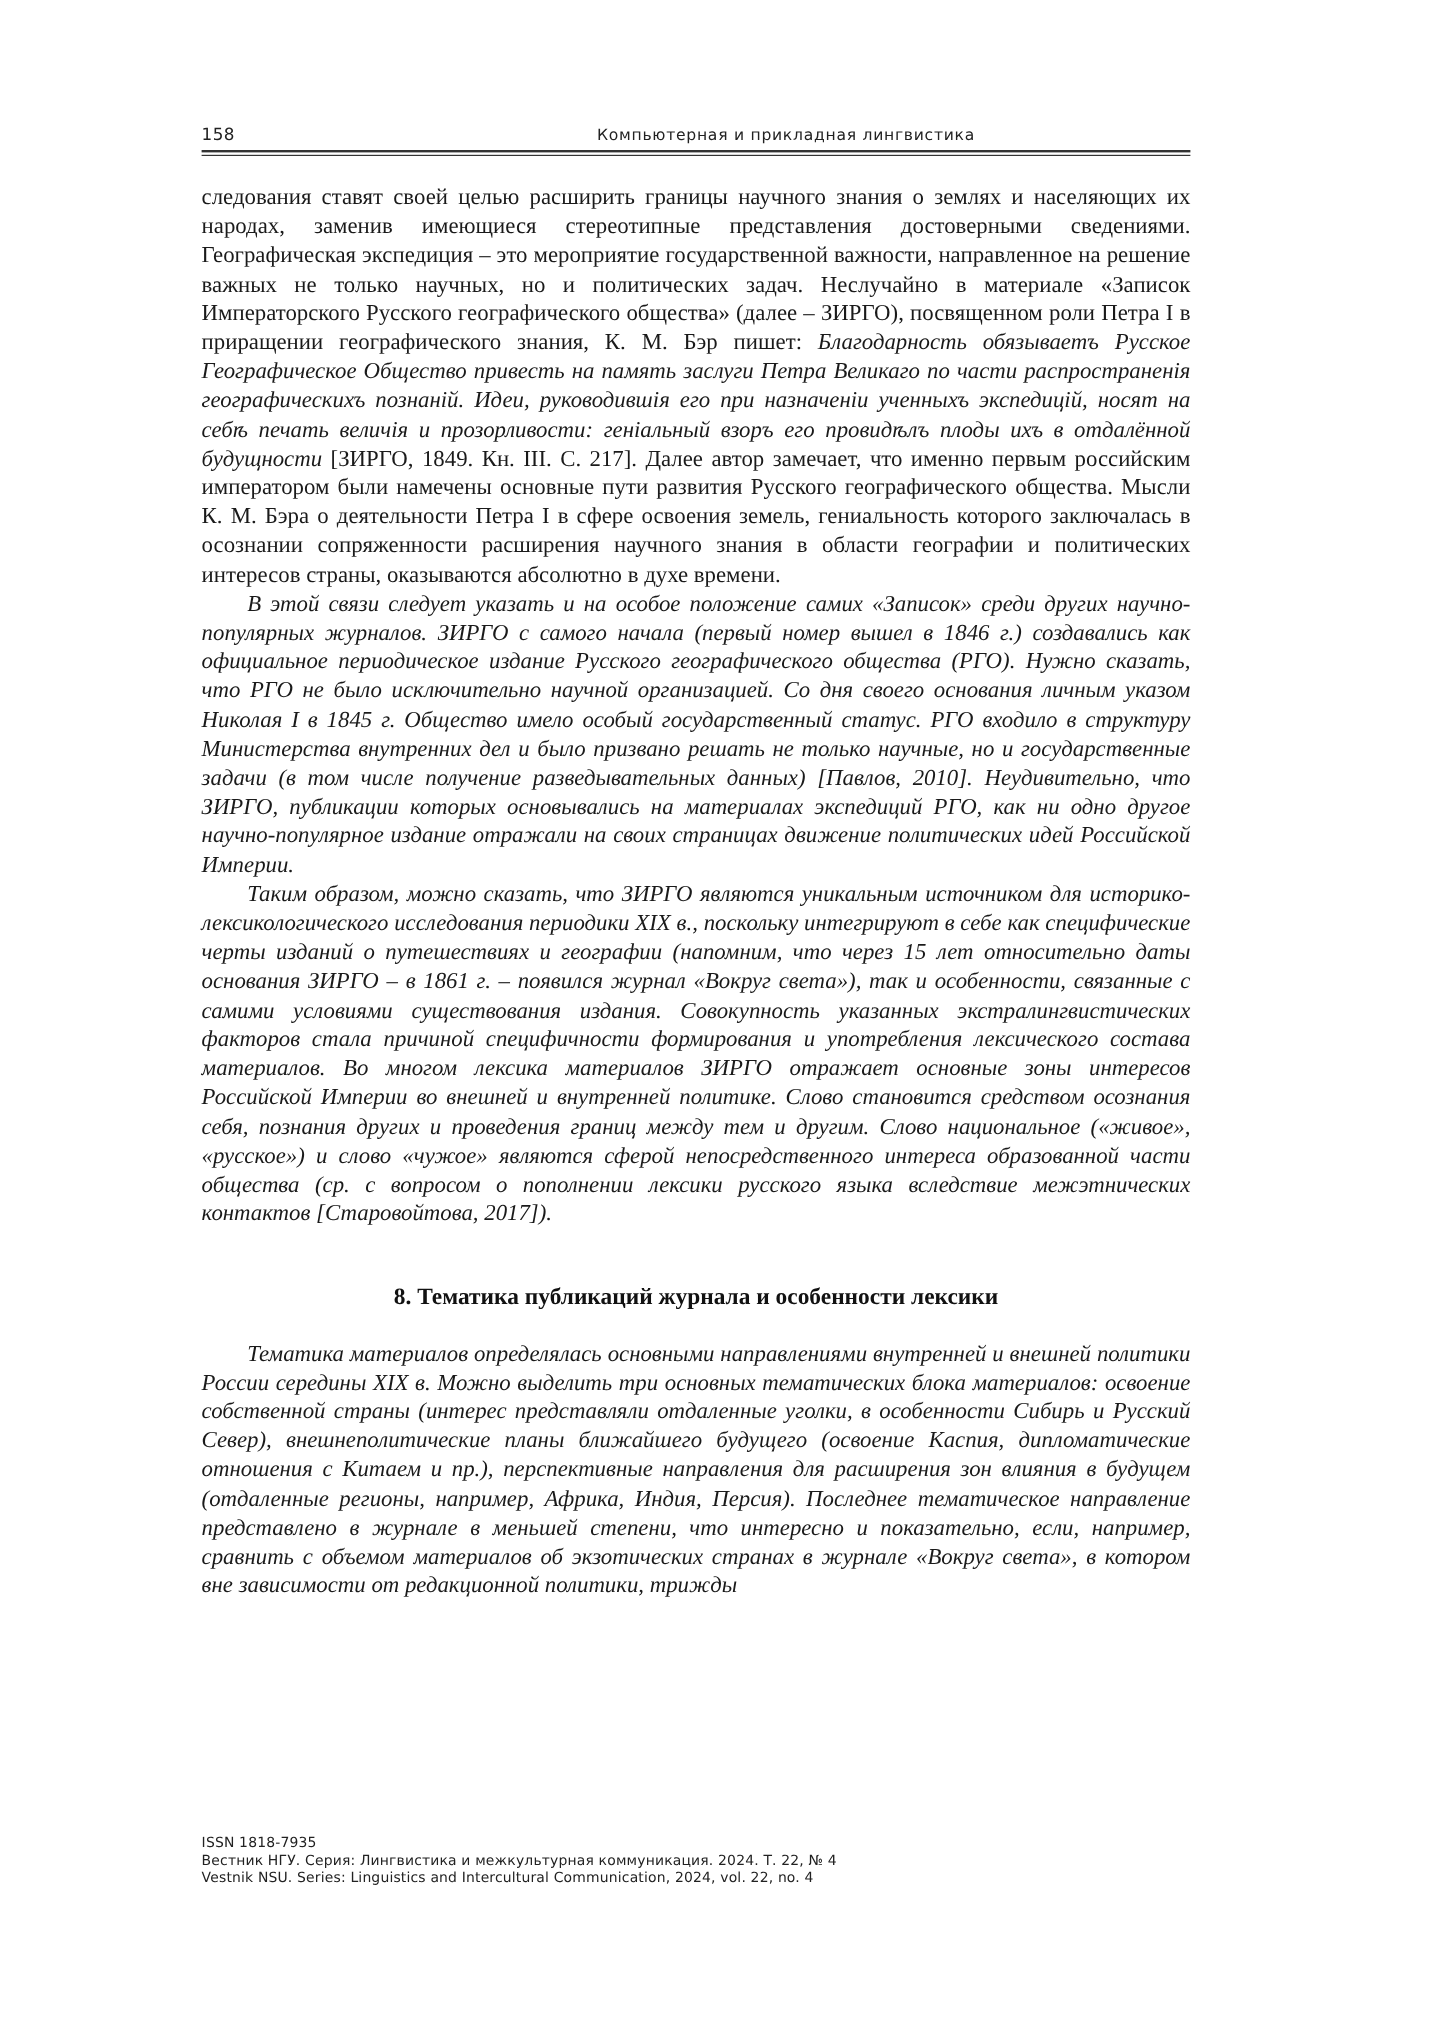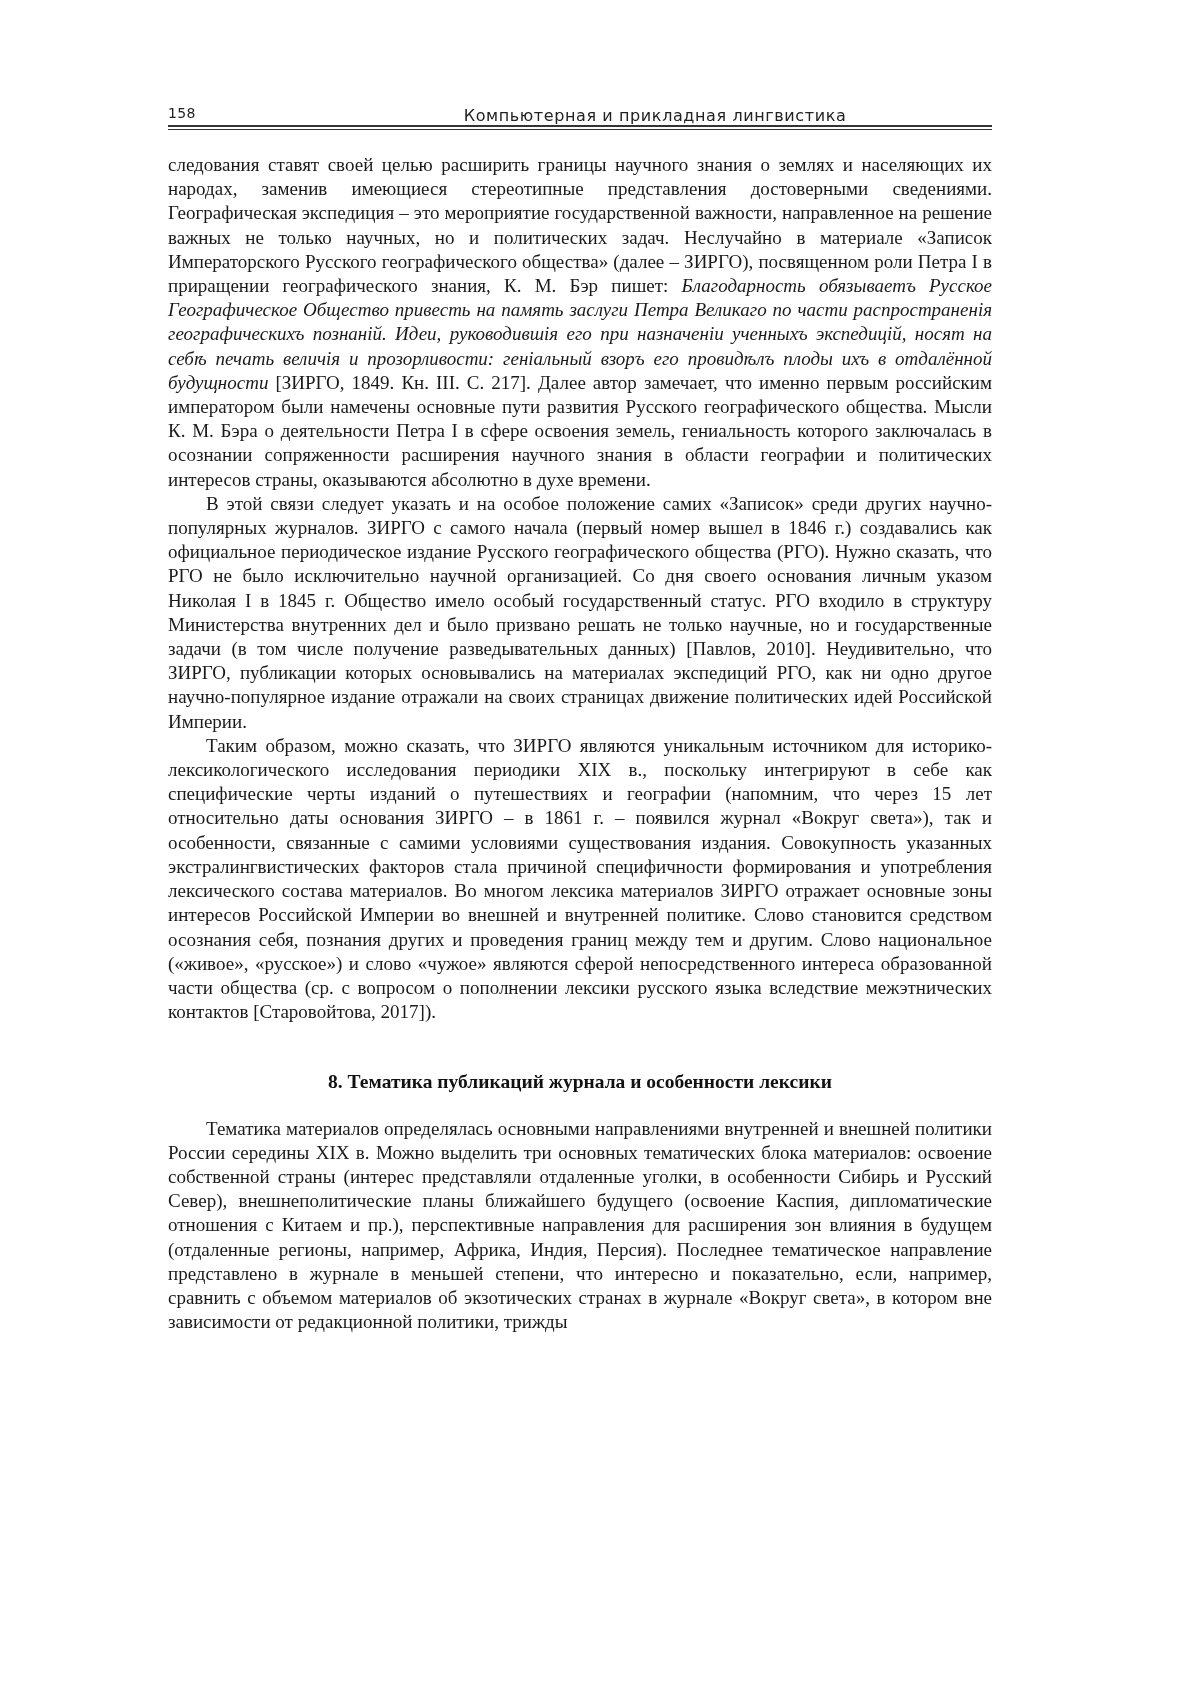--- a/index.html
+++ b/index.html
@@ -3,32 +3,32 @@
 <meta charset="utf-8">
 <style>
   html, body { margin: 0; padding: 0; background: #ffffff; }
   body { width: 1200px; height: 1697px; position: relative; overflow: hidden; }
   .page { position: absolute; left: 0; top: 0; width: 1200px; height: 1315px; background: #fff; }
   .header {
     position: absolute; left: 168px; top: 103px; width: 824px; height: 22px;
     font-family: "DejaVu Sans", sans-serif; font-size: 14px; color: #222;
   }
   .header .pageno { position: absolute; left: 0; top: 2px; letter-spacing: 0.3px; }
-  .header .running { position: absolute; left: 0; right: 0; top: 3px; text-align: center; font-size: 16px; letter-spacing: 0.6px; padding-left: 150px; }
+  .header .running { position: absolute; left: 0; right: 0; top: 3px; text-align: center; font-size: 13px; letter-spacing: 0.6px; padding-left: 150px; }
   .rule {
     position: absolute; left: 168px; top: 125px; width: 824px; height: 5px;
     border-top: 2px solid #333; border-bottom: 1px solid #333; box-sizing: border-box;
   }
   .body {
     position: absolute; left: 168px; top: 153px; width: 824px;
     font-family: "Liberation Serif", serif; font-size: 19px; line-height: 24.2px; color: #1a1a1a;
     text-align: justify; hyphens: manual;
   }
   .body p { margin: 0; }
-  .body p.indent { text-indent: 38px; }
+  .body p.indent { text-indent: 38px; font-style: italic; }
   .body em { font-style: italic; font-family: Liberation Serif, serif; }
   .section-title {
     font-family: "Liberation Serif", serif; font-weight: bold; font-size: 19.5px;
     text-align: center; margin: 46px 0 22px 0; color: #111;
   }
   .footer {
     position: absolute; left: 168px; top: 1528px; width: 560px;
     font-family: "DejaVu Sans", sans-serif; font-size: 11.6px; line-height: 14.5px; color: #222;
     letter-spacing: 0.15px;
   }
@@ -45,14 +45,19 @@
   <div class="rule"></div>
 
   <div class="body">
     <p><span>следования ставят своей целью расширить границы научного знания о землях и населяющих их народах, заменив имеющиеся стереотипные представления достоверными сведениями. Географическая экспедиция – это мероприятие государственной важности, направленное на решение важных не только научных, но и политических задач. Неслучайно в материале «Записок Императорского Русского географического общества» (далее – ЗИРГО), посвященном роли Петра I в приращении географического знания, К. М. Бэр пишет: </span><em>Благодарность обязываетъ Русское Географическое Общество привесть на память заслуги Петра Великаго по части распространенія географическихъ познаній. Идеи, руководившія его при назначеніи ученныхъ экспедицій, носят на себѣ печать величія и прозорливости: геніальный взоръ его провидѣлъ плоды ихъ в отдалённой будущности</em><span> [ЗИРГО, 1849. Кн. III. С. 217]. Далее автор замечает, что именно первым российским императором были намечены основные пути развития Русского географического общества. Мысли К. М. Бэра о деятельности Петра I в сфере освоения земель, гениальность которого заключалась в осознании сопряженности расширения научного знания в области географии и политических интересов страны, оказываются абсолютно в духе времени.</span></p>
     <p class="indent">В этой связи следует указать и на особое положение самих «Записок» среди других научно-популярных журналов. ЗИРГО с самого начала (первый номер вышел в 1846 г.) создавались как официальное периодическое издание Русского географического общества (РГО). Нужно сказать, что РГО не было исключительно научной организацией. Со дня своего основания личным указом Николая I в 1845 г. Общество имело особый государственный статус. РГО входило в структуру Министерства внутренних дел и было призвано решать не только научные, но и государственные задачи (в том числе получение разведывательных данных) [Павлов, 2010]. Неудивительно, что ЗИРГО, публикации которых основывались на материалах экспедиций РГО, как ни одно другое научно-популярное издание отражали на своих страницах движение политических идей Российской Империи.</p>
     <p class="indent">Таким образом, можно сказать, что ЗИРГО являются уникальным источником для историко-лексикологического исследования периодики XIX в., поскольку интегрируют в себе как специфические черты изданий о путешествиях и географии (напомним, что через 15 лет относительно даты основания ЗИРГО – в 1861 г. – появился журнал «Вокруг света»), так и особенности, связанные с самими условиями существования издания. Совокупность указанных экстралингвистических факторов стала причиной специфичности формирования и употребления лексического состава материалов. Во многом лексика материалов ЗИРГО отражает основные зоны интересов Российской Империи во внешней и внутренней политике. Слово становится средством осознания себя, познания других и проведения границ между тем и другим. Слово национальное («живое», «русское») и слово «чужое» являются сферой непосредственного интереса образованной части общества (ср. с вопросом о пополнении лексики русского языка вследствие межэтнических контактов [Старовойтова, 2017]).</p>
     <div class="section-title">8. Тематика публикаций журнала и особенности лексики</div>
     <p class="indent">Тематика материалов определялась основными направлениями внутренней и внешней политики России середины XIX в. Можно выделить три основных тематических блока материалов: освоение собственной страны (интерес представляли отдаленные уголки, в особенности Сибирь и Русский Север), внешнеполитические планы ближайшего будущего (освоение Каспия, дипломатические отношения с Китаем и пр.), перспективные направления для расширения зон влияния в будущем (отдаленные регионы, например, Африка, Индия, Персия). Последнее тематическое направление представлено в журнале в меньшей степени, что интересно и показательно, если, например, сравнить с объемом материалов об экзотических странах в журнале «Вокруг света», в котором вне зависимости от редакционной политики, трижды</p>
   </div>
 
+  <div class="footer">
+    <div>ISSN 1818-7935</div>
+    <div>Вестник НГУ. Серия: Лингвистика и межкультурная коммуникация. 2024. Т. 22, № 4</div>
+    <div>Vestnik NSU. Series: Linguistics and Intercultural Communication, 2024, vol. 22, no. 4</div>
+  </div>
 
 </div>
 
 </body></html>

